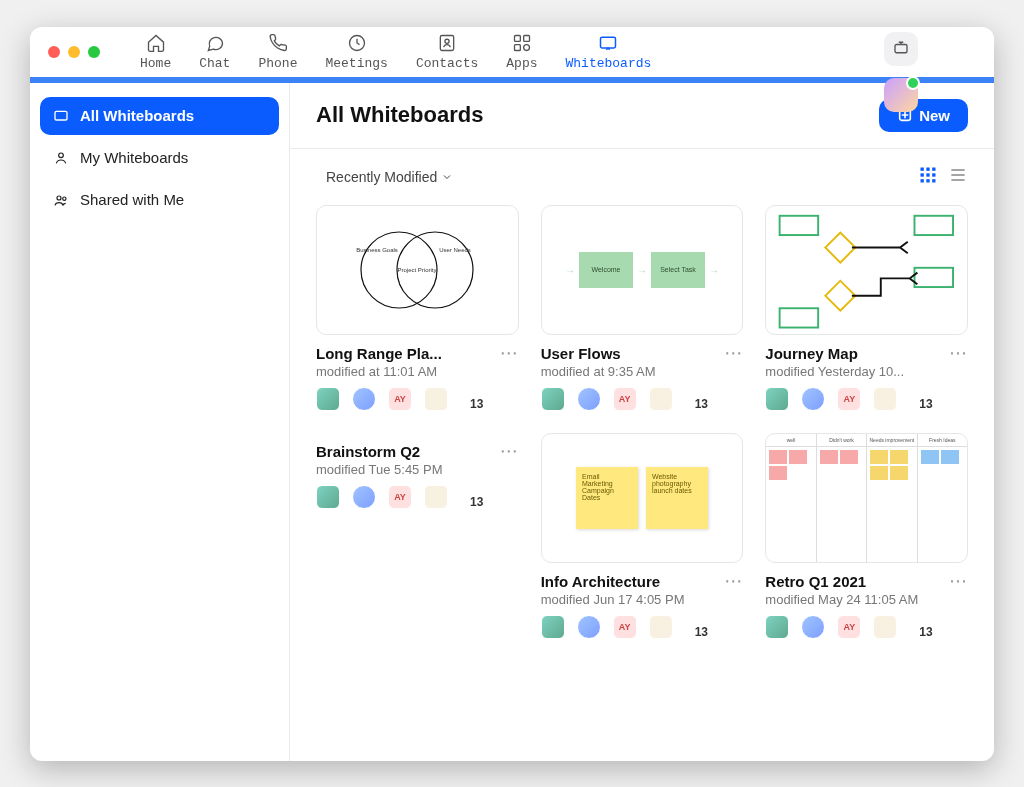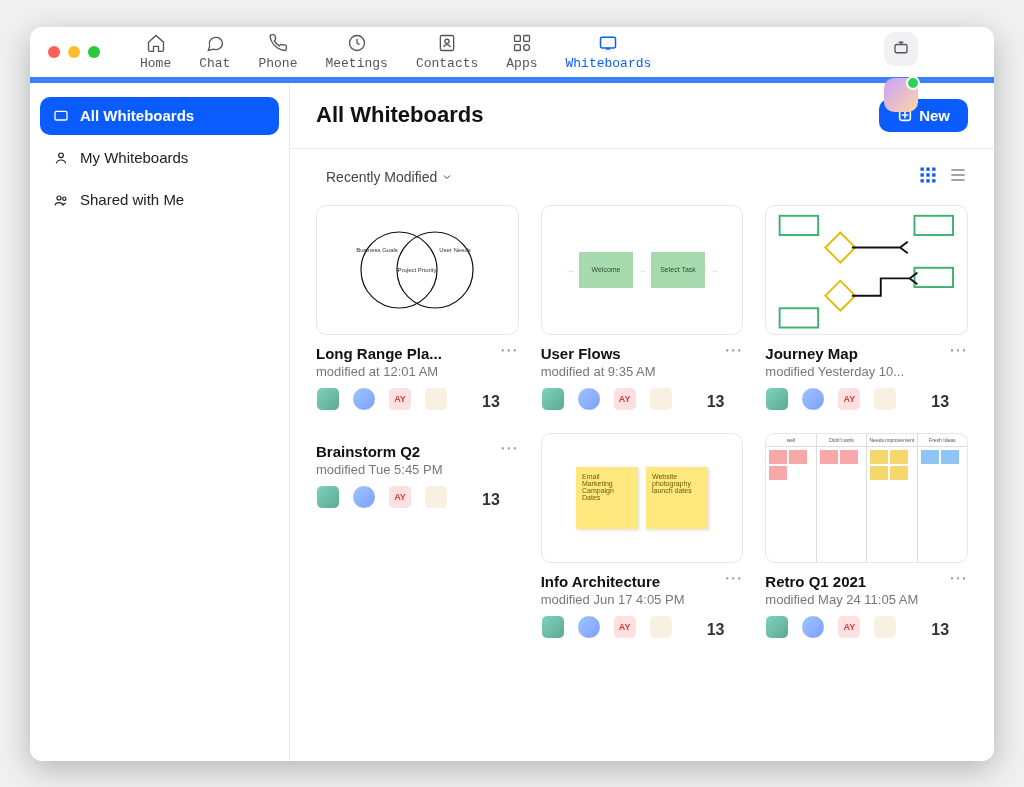--- a/index.html
+++ b/index.html
@@ -74,32 +74,32 @@
 .sort { display:flex; align-items:center; gap:4px; font-size:14px; color:#444; cursor:pointer; padding:6px 10px; border-radius:6px; }
 .view-toggle { margin-left:auto; display:flex; gap:10px; color:#888; }
 .view-toggle .vicon { cursor:pointer; }
 .view-toggle .vicon.active { color:#0b5cff; }
 .grid { display:grid; grid-template-columns:repeat(3,1fr); gap:22px; padding:0 26px 26px; }
 .card { display:flex; flex-direction:column; }
 .thumb {
   height:130px; border:1px solid #e6e6e6; border-radius:10px;
   background:#fff; overflow:hidden; position:relative;
 }
-.card-title-row { display:flex; align-items:flex-start; justify-content:space-between; margin-top:10px; }
+.card-title-row { display:flex; align-items:center; justify-content:space-between; margin-top:10px; }
 .card-title { font-size:15px; font-weight:700; color:#111; white-space:nowrap; overflow:hidden; text-overflow:ellipsis; max-width:170px; }
 .more { color:#999; font-size:18px; line-height:10px; cursor:pointer; letter-spacing:1px; }
 .card-sub { font-size:13px; color:#777; margin-top:2px; }
 .avatars { display:flex; align-items:flex-end; gap:16px; margin-top:8px; }
 .av { width:24px; height:24px; border-radius:6px; border:1px solid #fff; margin-left:-4px; }
 .av:first-child { margin-left:0; }
 .av1 { background:linear-gradient(135deg,#7dd3c0,#5fa890); }
 .av2 { background:linear-gradient(135deg,#a0c4ff,#7d9fff); border-radius:50%; }
 .av3 { background:#ffe0e0; display:flex; align-items:center; justify-content:center; font-size:9px; color:#c44; font-weight:600; }
 .av4 { background:#f8f0e0; }
-.count { font-size:16px; font-weight:600; color:#333; margin-left:18px; }
+.count { font-size:12px; font-weight:600; color:#333; margin-left:6px; }
 
 .venn { position:absolute; inset:0; display:flex; align-items:center; justify-content:center; }
 .venn svg text { font-size:6px; }
 .flow { display:flex; align-items:center; height:100%; justify-content:center; gap:4px; }
 .flow .box { width:54px; height:36px; background:#a8dab0; font-size:7px; display:flex; align-items:center; justify-content:center; color:#2d4f2d; }
 .flow .arr { color:#a8dab0; font-size:10px; }
 .journey { position:absolute; inset:4px; }
 .shapes { position:absolute; inset:0; }
 .sticky-wrap { display:flex; gap:8px; align-items:center; justify-content:center; height:100%; }
 .sticky { width:62px; height:62px; background:#ffe97f; font-size:7px; padding:6px; color:#6b5a00; box-shadow:1px 1px 3px rgba(0,0,0,0.15); }
@@ -291,21 +291,21 @@
                 <text x="50" y="42" text-anchor="middle" fill="#333">Business Goals</text>
                 <text x="128" y="42" text-anchor="middle" fill="#333">User Needs</text>
                 <text x="90" y="62" text-anchor="middle" fill="#333">Project Priority</text>
               </svg>
             </div>
           </div>
           <div class="card-title-row">
             <span class="card-title">Long Range Pla...</span>
             <span class="more">⋯</span>
           </div>
-          <span class="card-sub">modified at 12:01 AM</span>
+          <span class="card-sub">modified at 11:01 AM</span>
           <div class="avatars">
             <div class="av av1"></div>
             <div class="av av2"></div>
             <div class="av av3">AY</div>
             <div class="av av4"></div>
             <span class="count">13</span>
           </div>
         </div>
 
         <div class="card">

